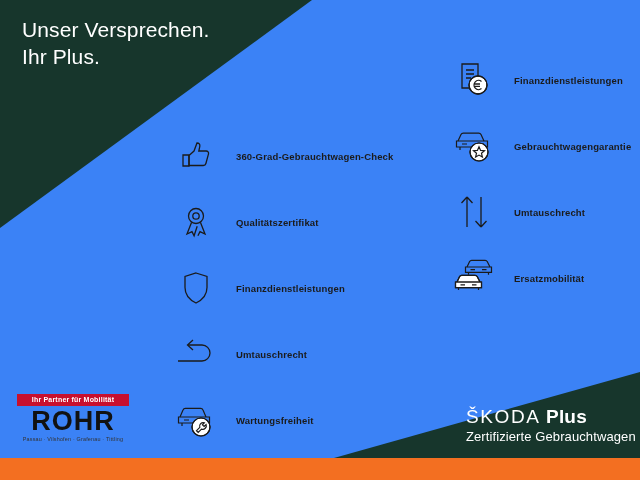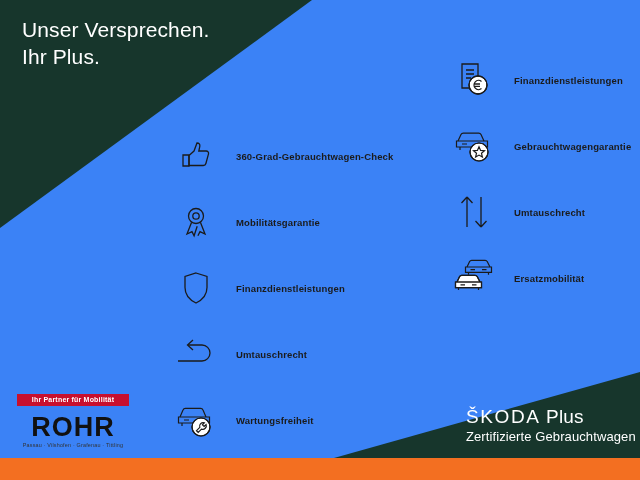--- a/index.html
+++ b/index.html
@@ -63,38 +63,38 @@
     line-height:8px;
   }
   .rohr-word{
     position:relative;
     text-align:center;
     color:#111111;
     font-size:27px;
     font-weight:bold;
     letter-spacing:1px;
     line-height:26px;
-    margin-top:8px;
+    margin-top:2px;
   }
   .rohr-cities{
     text-align:center;
     color:#333333;
     font-size:5.4px;
     letter-spacing:.2px;
     margin-top:2px;
   }
   
   .skoda{
     position:absolute;left:466px;top:406px;
     color:#ffffff;
     text-align:left;
   }
   .skoda-line1{font-size:19px;letter-spacing:.4px;line-height:22px;}
   .skoda-line1 b{font-weight:normal;letter-spacing:1.6px;}
-  .skoda-line1 span.plus{font-weight:400;letter-spacing:.2px;}
+  .skoda-line1 span.plus{font-weight:700;letter-spacing:.2px;}
   .skoda-line2{font-size:13px;line-height:16px;margin-top:1px;letter-spacing:.1px;}
   
   .orange-bar{
     position:absolute;left:0;top:458px;width:640px;height:22px;
     background:#f36f21;
   }
 </style>
 </head>
 <body>
 
@@ -122,21 +122,21 @@
 
     <div class="feature">
       <span class="ico">
         <svg width="40" height="40" viewBox="0 0 40 40" fill="none" stroke="#1b1b1b" stroke-width="1.3">
           <circle cx="20" cy="14" r="7.5"></circle>
           <circle cx="20" cy="14" r="3.2"></circle>
           <path d="M15.6 20.2L11 32l5-2.4 2.1 4.2 3.1-9.6"></path>
           <path d="M24.4 20.2L29 32l-5-2.4-2.1 4.2"></path>
         </svg>
       </span>
-      <span class="lbl">Mobilitätsgarantie</span>
+      <span class="lbl">Qualitätszertifikat</span>
     </div>
 
     <div class="feature">
       <span class="ico">
         <svg width="40" height="40" viewBox="0 0 40 40" fill="none" stroke="#1b1b1b" stroke-width="1.3">
           <path d="M20 5l11 3.5v11c0 7.2-5 12.6-11 15.5-6-2.9-11-8.3-11-15.5v-11z"></path>
         </svg>
       </span>
       <span class="lbl">Finanzdienstleistungen</span>
     </div>

